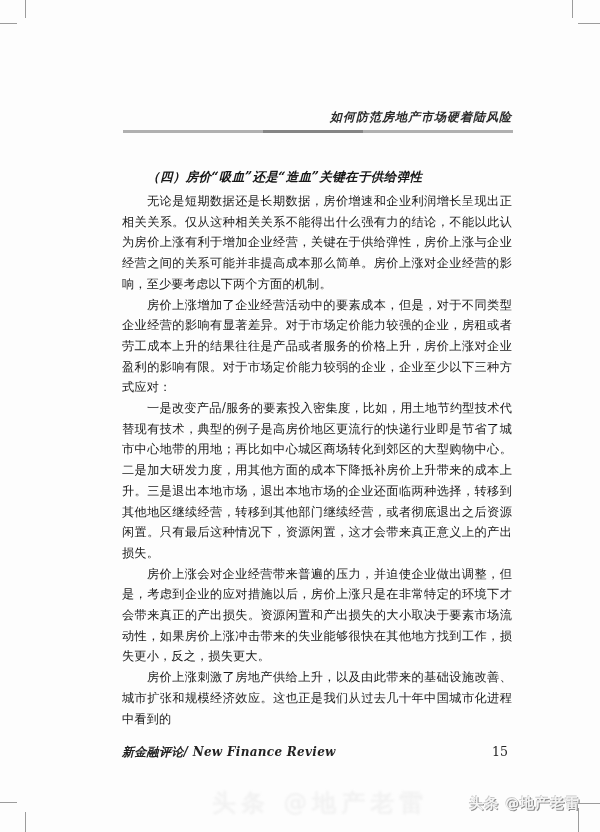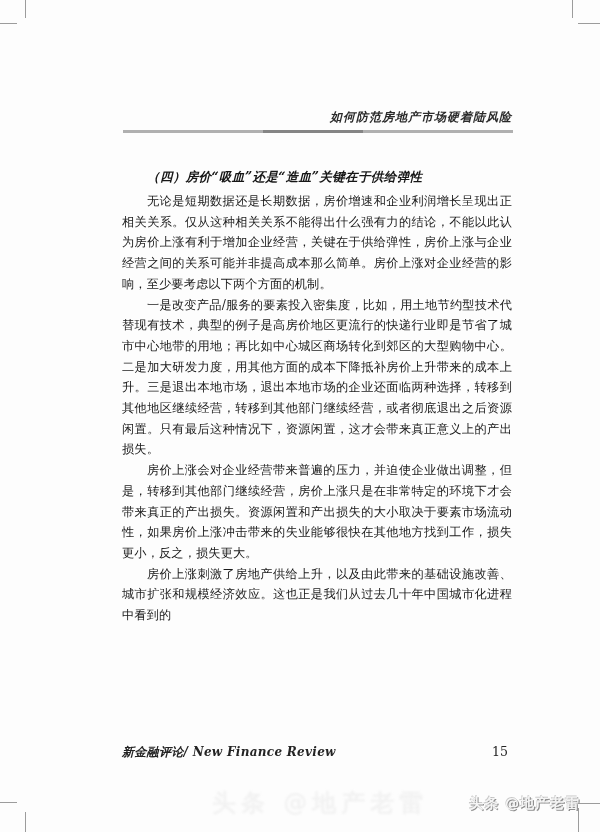--- a/index.html
+++ b/index.html
@@ -111,22 +111,23 @@
 
   <div class="running-head">如何防范房地产市场硬着陆风险</div>
   <div class="head-rule">
     <div class="dark-seg"></div>
   </div>
 
   <div class="content">
     <h3 class="section-heading">（四）房价“吸血”还是“造血”关键在于供给弹性</h3>
     <div class="body-text">
       <p>无论是短期数据还是长期数据，房价增速和企业利润增长呈现出正相关关系。仅从这种相关关系不能得出什么强有力的结论，不能以此认为房价上涨有利于增加企业经营，关键在于供给弹性，房价上涨与企业经营之间的关系可能并非提高成本那么简单。房价上涨对企业经营的影响，至少要考虑以下两个方面的机制。</p>
+      <p>房价上涨增加了企业经营活动中的要素成本，但是，对于不同类型企业经营的影响有显著差异。对于市场定价能力较强的企业，房租或者劳工成本上升的结果往往是产品或者服务的价格上升，房价上涨对企业盈利的影响有限。对于市场定价能力较弱的企业，企业至少以下三种方式应对：</p>
       <p>一是改变产品/服务的要素投入密集度，比如，用土地节约型技术代替现有技术，典型的例子是高房价地区更流行的快递行业即是节省了城市中心地带的用地；再比如中心城区商场转化到郊区的大型购物中心。二是加大研发力度，用其他方面的成本下降抵补房价上升带来的成本上升。三是退出本地市场，退出本地市场的企业还面临两种选择，转移到其他地区继续经营，转移到其他部门继续经营，或者彻底退出之后资源闲置。只有最后这种情况下，资源闲置，这才会带来真正意义上的产出损失。</p>
-      <p>房价上涨会对企业经营带来普遍的压力，并迫使企业做出调整，但是，转移到其他部门继续经营，房价上涨只是在非常特定的环境下才会带来真正的产出损失。资源闲置和产出损失的大小取决于要素市场流动性，如果房价上涨冲击带来的失业能够很快在其他地方找到工作，损失更小，反之，损失更大。</p>
+      <p>房价上涨会对企业经营带来普遍的压力，并迫使企业做出调整，但是，考虑到企业的应对措施以后，房价上涨只是在非常特定的环境下才会带来真正的产出损失。资源闲置和产出损失的大小取决于要素市场流动性，如果房价上涨冲击带来的失业能够很快在其他地方找到工作，损失更小，反之，损失更大。</p>
       <p>房价上涨刺激了房地产供给上升，以及由此带来的基础设施改善、城市扩张和规模经济效应。这也正是我们从过去几十年中国城市化进程中看到的</p>
     </div>
   </div>
 
   <div class="footer">
     <div class="journal">新金融评论/ New Finance Review</div>
     <div class="page-number">15</div>
   </div>
 
   <div class="ghost-watermark">头条 @地产老雷</div>

